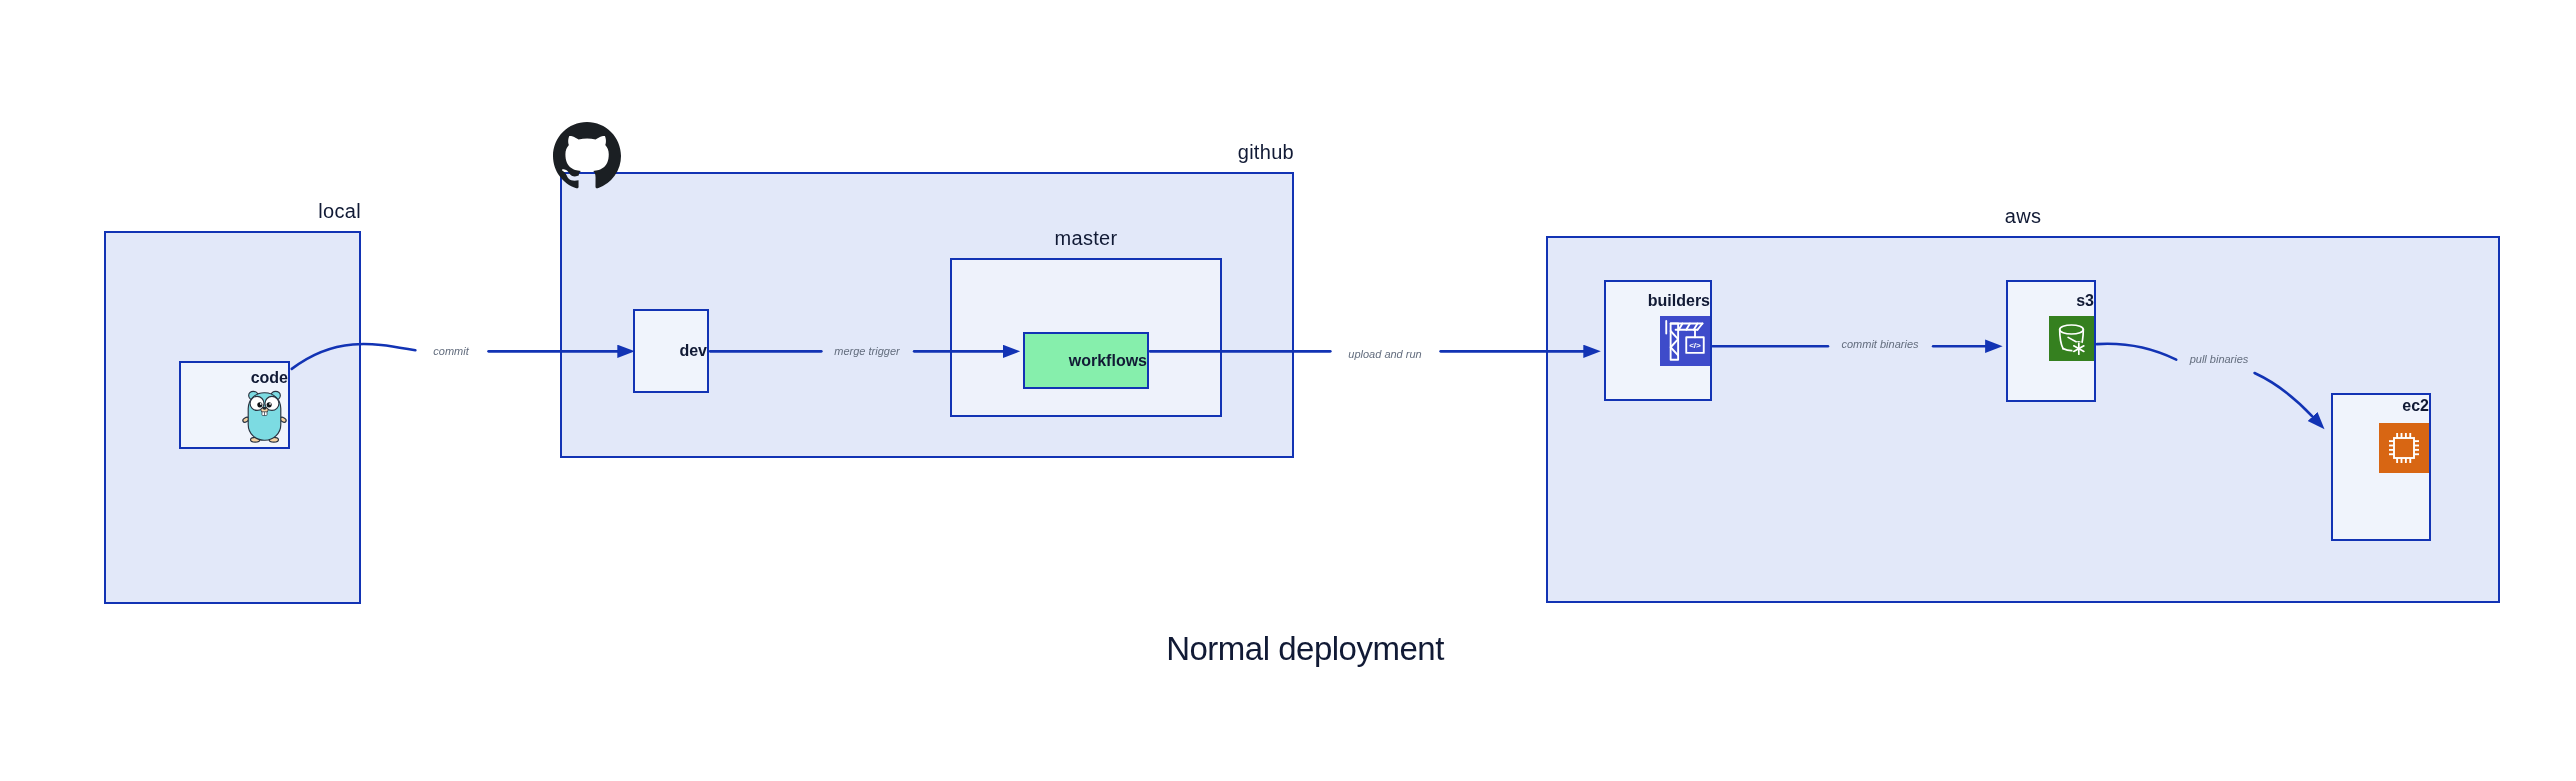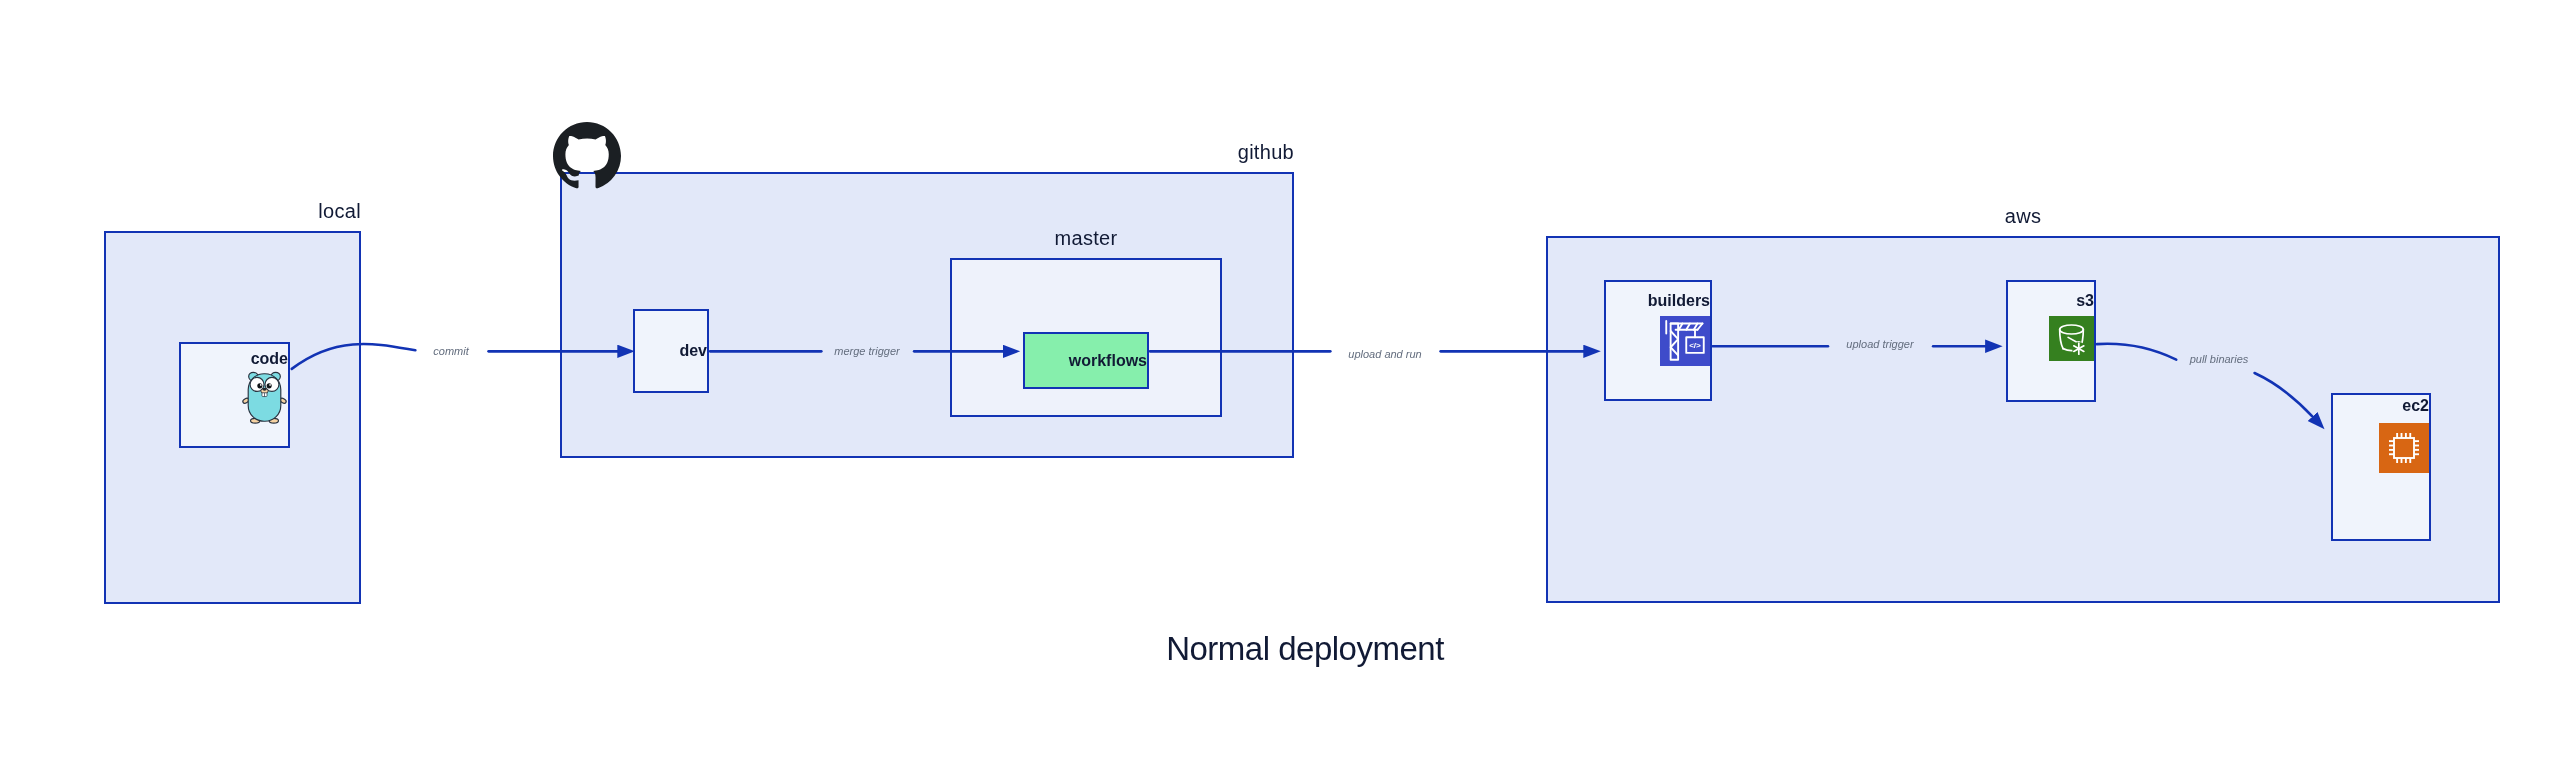--- a/index.html
+++ b/index.html
@@ -33,21 +33,21 @@
 
   <div class="glabel" style="left:104px;top:200px;width:257px;text-align:right">local</div>
   <div class="glabel" style="left:560px;top:141px;width:734px;text-align:right">github</div>
   <div class="glabel" style="left:950px;top:227px;width:272px;text-align:center">master</div>
   <div class="glabel" style="left:1546px;top:205px;width:954px;text-align:center">aws</div>
 
   <svg class="octocat" style="left:553px;top:122px" width="68" height="68" viewBox="0 0 16 16">
     <path fill="#1b1f23" d="M8 0C3.58 0 0 3.58 0 8c0 3.54 2.29 6.53 5.47 7.59.4.07.55-.17.55-.38 0-.19-.01-.82-.01-1.49-2.01.37-2.53-.49-2.69-.94-.09-.23-.48-.94-.82-1.13-.28-.15-.68-.52-.01-.53.63-.01 1.08.58 1.23.82.72 1.21 1.87.87 2.33.66.07-.52.28-.87.51-1.07-1.78-.2-3.64-.89-3.64-3.95 0-.87.31-1.59.82-2.15-.08-.2-.36-1.02.08-2.12 0 0 .67-.21 2.2.82.64-.18 1.32-.27 2-.27s1.36.09 2 .27c1.53-1.04 2.2-.82 2.2-.82.44 1.1.16 1.92.08 2.12.51.56.82 1.27.82 2.15 0 3.07-1.87 3.75-3.65 3.95.29.25.54.73.54 1.48 0 1.07-.01 1.93-.01 2.2 0 .21.15.46.55.38A8.01 8.01 0 0 0 16 8c0-4.42-3.58-8-8-8z"></path>
   </svg>
 
-  <div class="node" style="left:179px;top:342px;width:111px;height:106px;padding-top:6.2px;gap:2.1px">
+  <div class="node" style="left:179px;top:361px;width:111px;height:88px;padding-top:6.2px;gap:2.1px">
     <div class="nlabel">code</div>
     <svg class="tile" width="47" height="54" viewBox="0 0 100 116">
       <g stroke="#2a3340" stroke-width="2.5">
         <ellipse cx="26" cy="14" rx="10" ry="9" fill="#7cdbe2"></ellipse>
         <ellipse cx="74" cy="14" rx="10" ry="9" fill="#7cdbe2"></ellipse>
         <ellipse cx="10" cy="66" rx="7" ry="4.5" fill="#f6d2a2" transform="rotate(-30 10 66)"></ellipse>
         <ellipse cx="90" cy="66" rx="7" ry="4.5" fill="#f6d2a2" transform="rotate(30 90 66)"></ellipse>
         <ellipse cx="30" cy="109" rx="10" ry="5" fill="#f6d2a2"></ellipse>
         <ellipse cx="70" cy="109" rx="10" ry="5" fill="#f6d2a2"></ellipse>
         <rect x="15" y="8" width="70" height="102" rx="34" fill="#7cdbe2"></rect>
@@ -157,19 +157,19 @@
     <path class="wire" d="M 2796 682 L 3075 682" marker-end="url(#ah)"></path>
     <path class="wire" d="M 3324 672 L 3548 672"></path>
     <path class="wire" d="M 3752 672 L 3855 672" marker-end="url(#ah)"></path>
     <path class="wire" d="M 4070 668 C 4138 664 4185 680 4224 698"></path>
     <path class="wire" d="M 4376 724 C 4428 748 4462 780 4490 810" marker-end="url(#ah)"></path>
   </svg>
 
   <span class="elabel" style="left:451px;top:351px">commit</span>
   <span class="elabel" style="left:867px;top:351px">merge trigger</span>
   <span class="elabel" style="left:1385px;top:354px">upload and run</span>
-  <span class="elabel" style="left:1880px;top:344px">upload trigger</span>
+  <span class="elabel" style="left:1880px;top:344px">commit binaries</span>
   <span class="elabel" style="left:2219px;top:359px">pull binaries</span>
 
   <div class="title" style="left:1305px;top:630px">Normal deployment</div>
 
 </div>
 
 
 </body></html>

